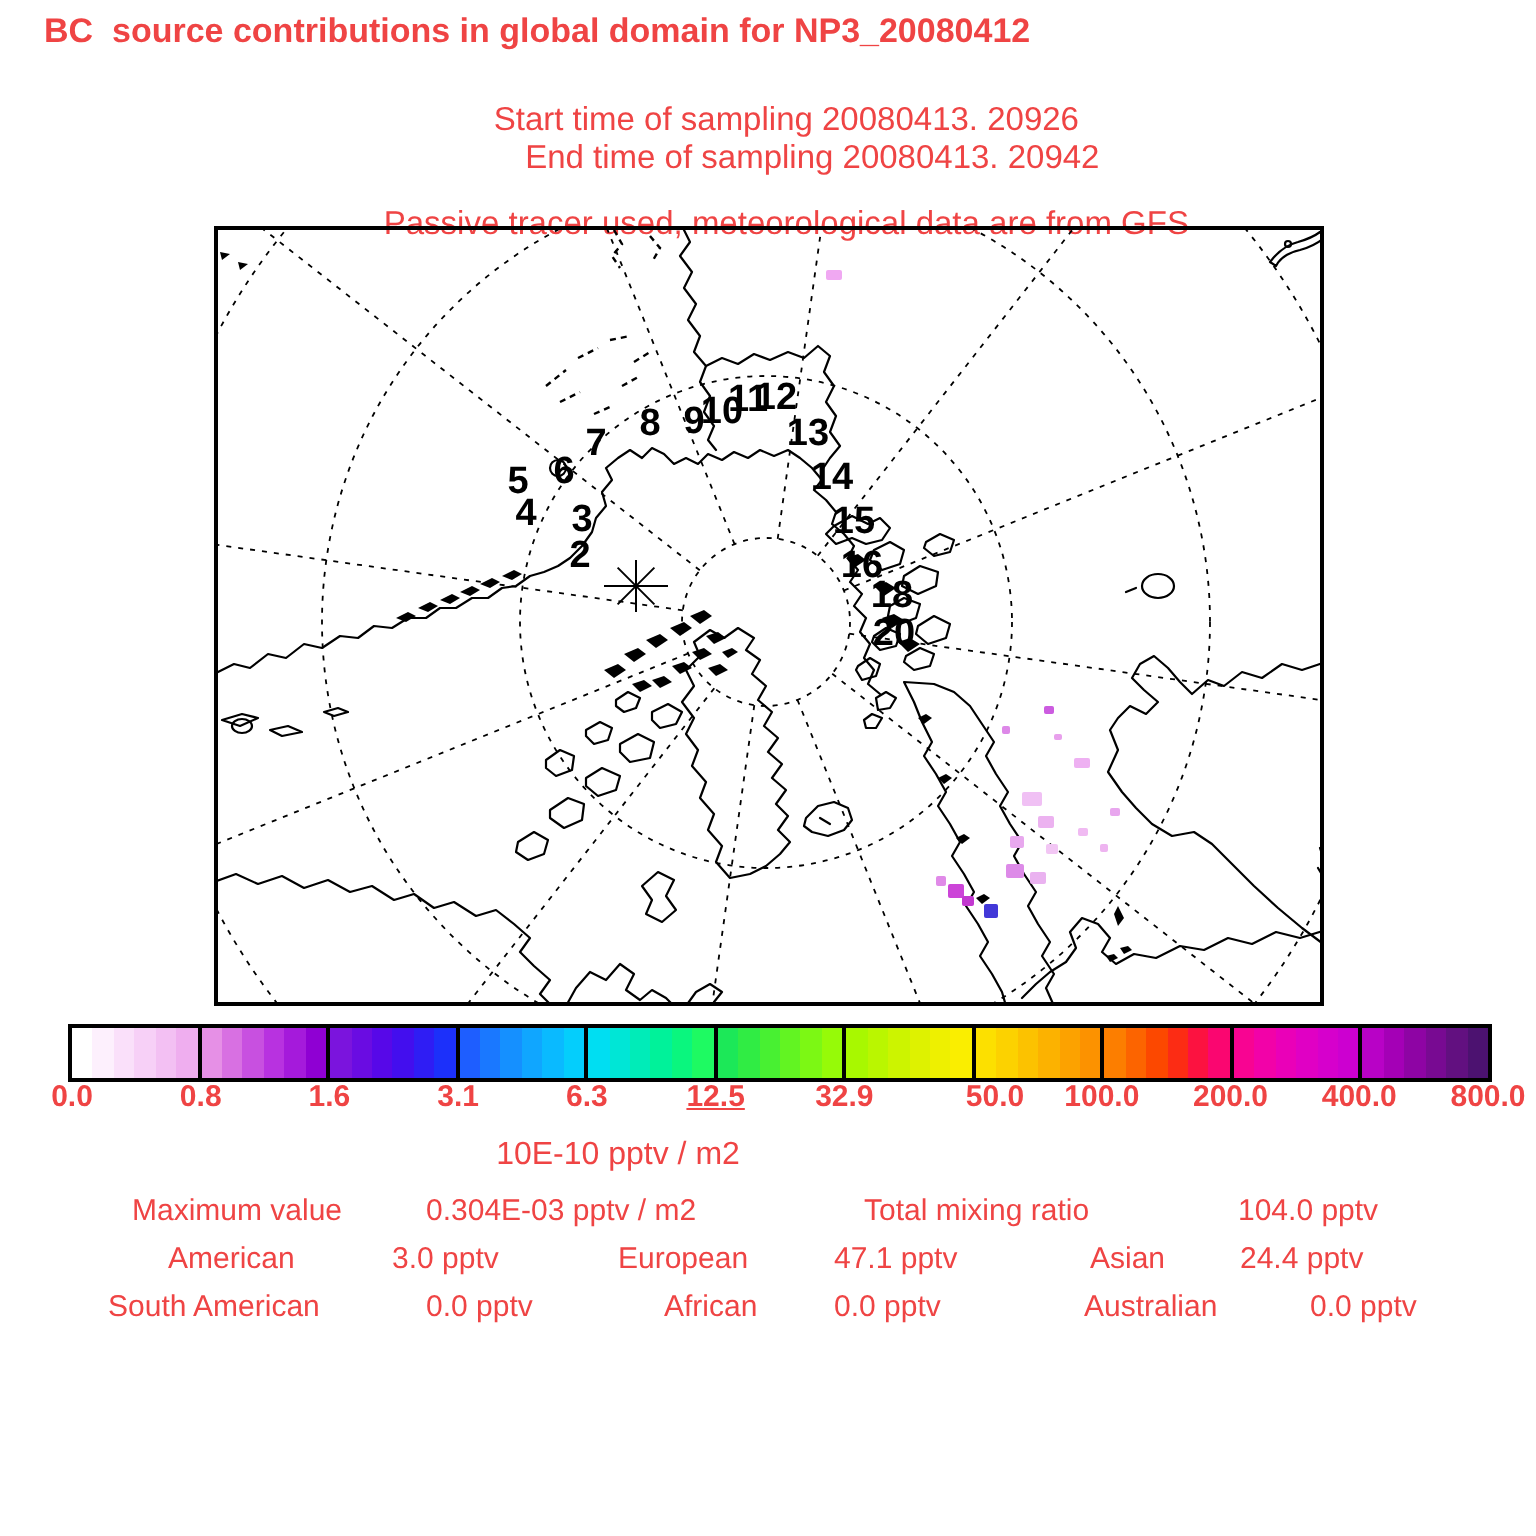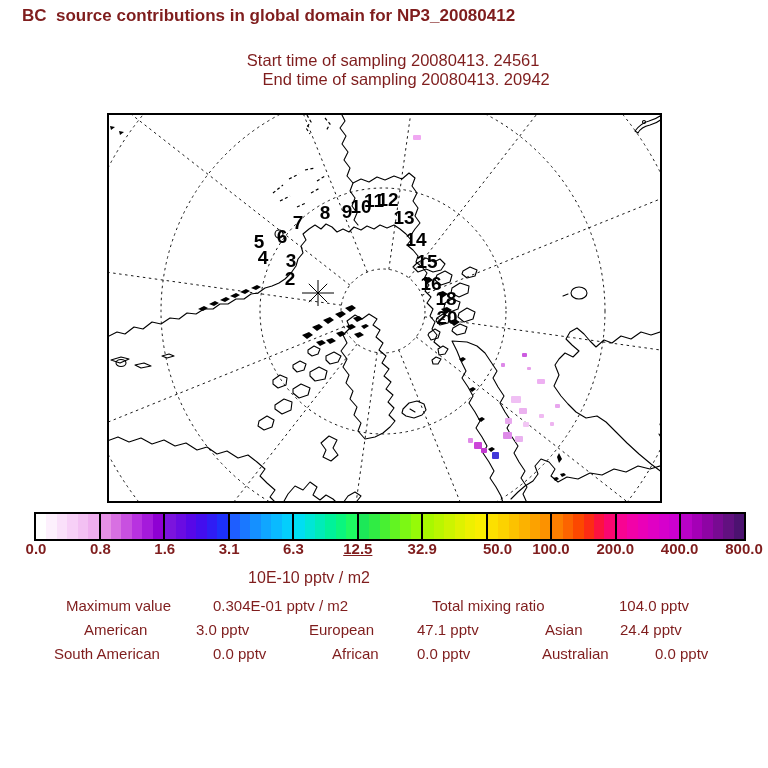--- a/index.html
+++ b/index.html
@@ -1,17 +1,17 @@
 <!DOCTYPE html>
 <html><head>
 <meta charset="utf-8">
 <style>
   html,body{margin:0;padding:0;background:#fff}
   .page{position:relative;width:768px;height:768px;background:#fff;overflow:hidden;
-        font-family:"Liberation Sans",sans-serif;color:#7f1d1d}
+        font-family:"Liberation Sans",sans-serif;color:#ef4444}
   .title{position:absolute;left:22px;top:6px;font-size:17px;font-weight:bold;white-space:pre}
   .hline{position:absolute;left:0;width:768px;text-align:center;font-size:16.5px;white-space:pre}
   .l2{top:32px}.l3{top:58px}.l4{top:84px}
   .l2 span + span{margin-left:26px}
   .l3 span + span{margin-left:42px}
   #map{position:absolute;left:107px;top:113px;overflow:hidden}
   .coast{fill:none;stroke:#000;stroke-width:1.1;stroke-linejoin:round;stroke-linecap:round}
   .dash{fill:none;stroke:#000;stroke-width:0.9;stroke-dasharray:2.5 3.5}
   .shortdash{fill:none;stroke:#000;stroke-width:1.2;stroke-dasharray:3 2.5}
   .fillspeck{fill:#000;stroke:none}
@@ -28,25 +28,28 @@
   .stat{position:absolute;font-size:15px;white-space:pre}
 </style>
 </head>
 <body>
 
 <div class="page">
 
   <div class="title">BC  source contributions in global domain for NP3_20080412</div>
 
   <div class="hline l2">
-    <span>Start time of sampling 20080413. 24561</span>
+    <span>Start time of sampling 20080413. 20926</span>
     <span>End time of sampling 20080413. 20942</span>
   </div>
 
 
+  <div class="hline l4">
+    <span>Passive tracer used, meteorological data are from GFS</span>
+  </div>
 
   <svg id="map" width="555" height="390" viewBox="0 0 555 390">
 
     <g id="graticule">
         <circle cx="276" cy="198" r="42" class="dash"></circle>
         <circle cx="276" cy="198" r="123" class="dash"></circle>
         <circle cx="276" cy="198" r="222" class="dash"></circle>
         <circle cx="276" cy="198" r="310" class="dash"></circle>
         <line x1="317.59125888714595" y1="203.84527024032275" x2="672.1072274966282" y2="253.66924038402618" class="dash"></line>
         <line x1="309.0964516514823" y1="223.85778196367764" x2="591.2043014426888" y2="444.2645901302633" class="dash"></line>
@@ -282,21 +285,21 @@
       <span class="cb-tick" style="left: 450.545px; margin-left: 11px;">50.0</span>
       <span class="cb-tick" style="left: 514.909px;">100.0</span>
       <span class="cb-tick" style="left: 579.273px;">200.0</span>
       <span class="cb-tick" style="left: 643.636px;">400.0</span>
       <span class="cb-tick" style="left: 708px;">800.0</span>
     </div>
 
   <div class="units">10E-10 pptv / m2</div>
 
   <span class="stat" style="left:66px;top:597px">Maximum value</span>
-  <span class="stat" style="left:213px;top:597px">0.304E-01 pptv / m2</span>
+  <span class="stat" style="left:213px;top:597px">0.304E-03 pptv / m2</span>
   <span class="stat" style="left:432px;top:597px">Total mixing ratio</span>
   <span class="stat" style="left:619px;top:597px">104.0 pptv</span>
 
   <span class="stat" style="left:84px;top:621px">American</span>
   <span class="stat" style="left:196px;top:621px">3.0 pptv</span>
   <span class="stat" style="left:309px;top:621px">European</span>
   <span class="stat" style="left:417px;top:621px">47.1 pptv</span>
   <span class="stat" style="left:545px;top:621px">Asian</span>
   <span class="stat" style="left:620px;top:621px">24.4 pptv</span>
 

